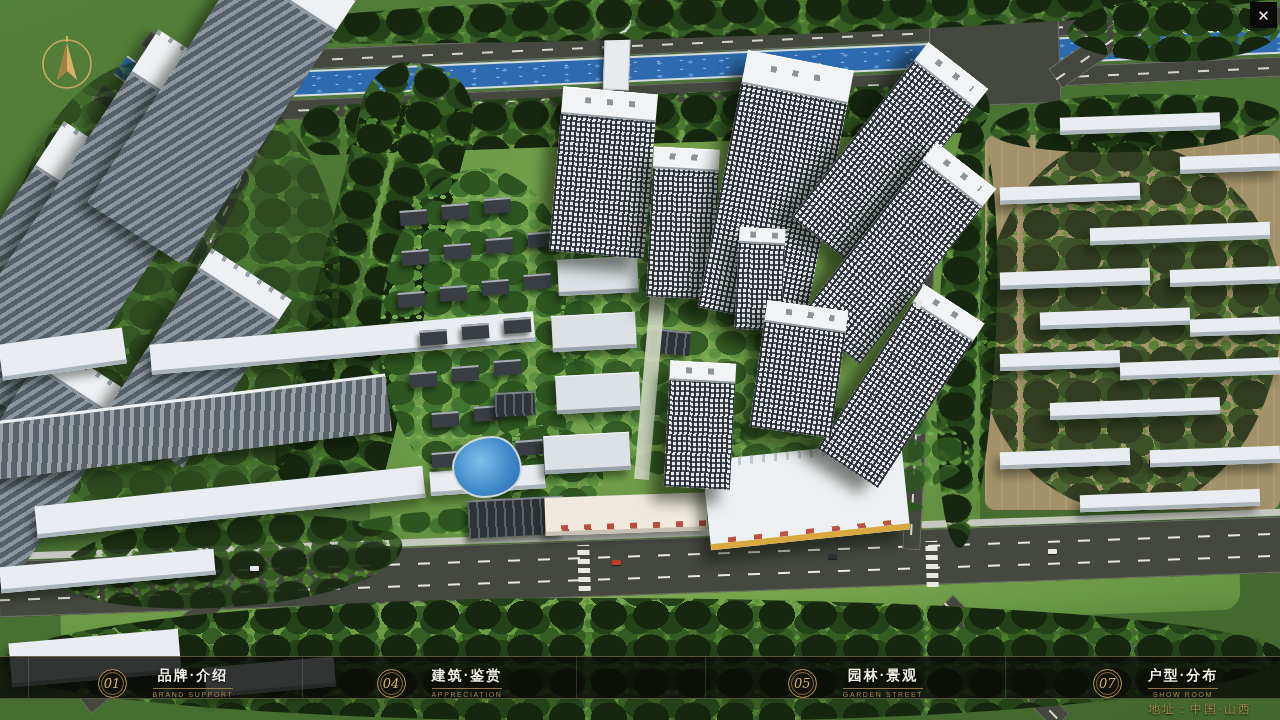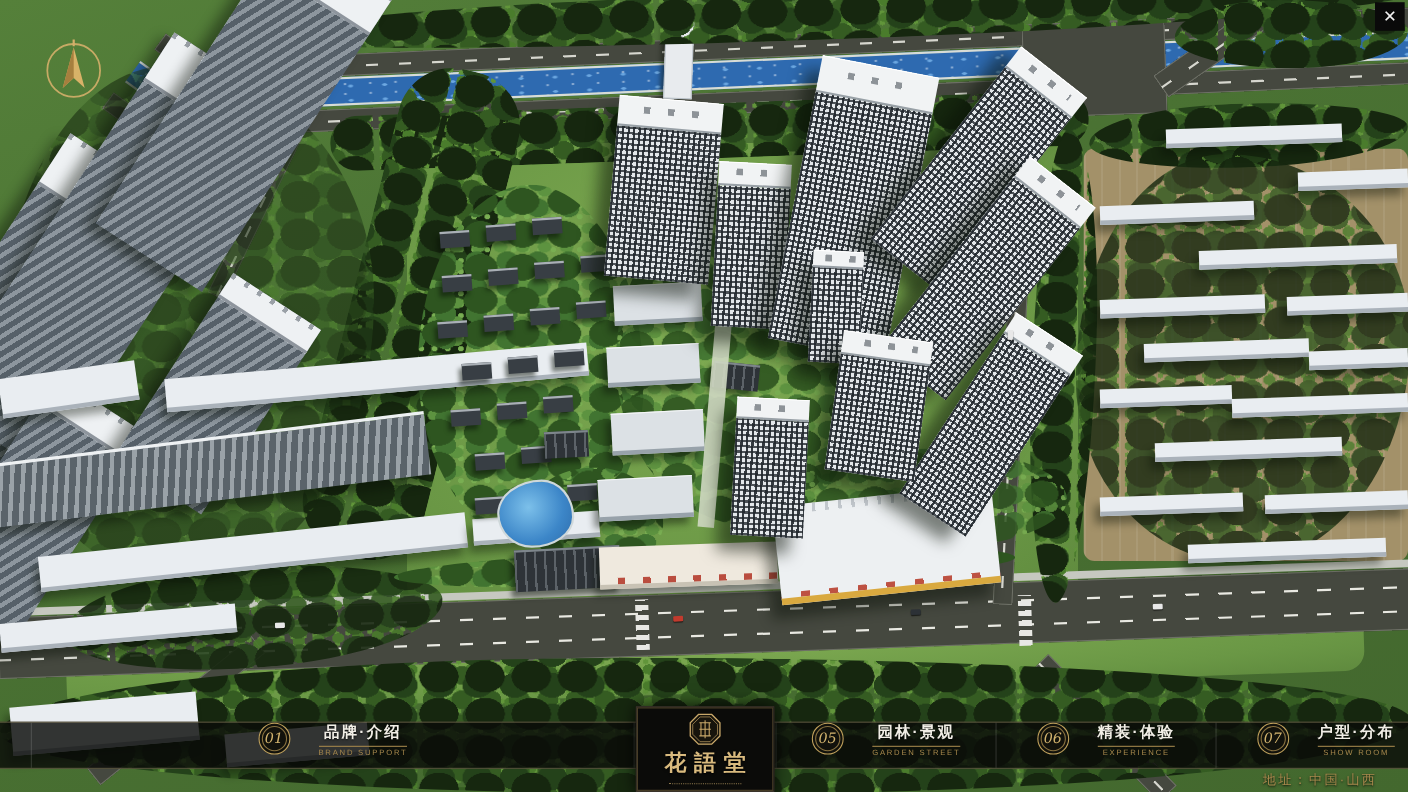--- a/index.html
+++ b/index.html
@@ -71,21 +71,21 @@
 
   
   #compass{z-index:40;}
   #close-btn{position:absolute;top:2px;right:3px;width:27px;height:26px;z-index:60;background:#0a0a0a;
     border:none;color:#f2f2f2;font-size:15px;line-height:1;cursor:pointer;font-family:"Liberation Sans",sans-serif;}
   #bottom-bar{position:absolute;left:0;right:0;top:656px;height:43px;z-index:50;
     background:rgba(10,11,9,.82);border-top:1px solid rgba(185,170,125,.45);border-bottom:1px solid rgba(185,170,125,.4);}
   .nav-group{position:absolute;top:0;bottom:0;display:flex;}
   #nav-left{left:28px;width:549px;}
   #nav-right{left:705px;width:601px;}
-  .nav-item{flex:1;display:flex;align-items:flex-start;justify-content:center;gap:26px;
+  .nav-item{flex:1;display:flex;align-items:flex-end;justify-content:center;gap:26px;
     border-left:1px solid rgba(255,255,255,.14);cursor:pointer;}
   .nav-item:last-child{border-right:1px solid rgba(255,255,255,.14);}
   .badge{position:relative;width:29px;height:29px;border-radius:50%;border:1px solid #bfa05c;background:#12120c;
     display:flex;align-items:center;justify-content:center;flex:0 0 auto;}
   .badge::after{content:"";position:absolute;inset:2px;border:1px solid #8a7340;border-radius:50%;}
   .badge span{font-family:"DejaVu Serif",serif;font-style:italic;font-size:13px;color:#d2b36e;}
   .nav-text{display:flex;flex-direction:column;align-items:center;}
   .nav-zh{color:#f1eee6;font-weight:700;font-size:14px;letter-spacing:2px;white-space:nowrap;
     text-shadow:0 1px 2px rgba(0,0,0,.8);}
   .nav-en{color:#a8894d;font-size:7px;letter-spacing:1.6px;white-space:nowrap;margin-top:3px;padding-top:2px;
@@ -263,64 +263,48 @@
     <div id="nav-left" class="nav-group">
       <div class="nav-item">
         <div class="badge">
             <span>01</span>
           </div>
         <div class="nav-text">
           <span class="nav-zh">品牌·介绍</span>
           <span class="nav-en">BRAND SUPPORT</span>
         </div>
       </div>
+      <div class="nav-item">
+        <div class="badge">
+            <span>04</span>
+          </div>
+        <div class="nav-text">
+          <span class="nav-zh">建筑·鉴赏</span>
+          <span class="nav-en">APPRECIATION</span>
+        </div>
+      </div>
     </div>
 
     <div id="nav-right" class="nav-group">
       <div class="nav-item">
         <div class="badge">
             <span>05</span>
           </div>
         <div class="nav-text">
           <span class="nav-zh">园林·景观</span>
           <span class="nav-en">GARDEN STREET</span>
         </div>
       </div>
       <div class="nav-item">
         <div class="badge">
-            <span>06</span>
-          </div>
-        <div class="nav-text">
-          <span class="nav-zh">精装·体验</span>
-          <span class="nav-en">EXPERIENCE</span>
-        </div>
-      </div>
-      <div class="nav-item">
-        <div class="badge">
             <span>07</span>
           </div>
         <div class="nav-text">
           <span class="nav-zh">户型·分布</span>
           <span class="nav-en">SHOW ROOM</span>
         </div>
       </div>
     </div>
   </div>
 
-  <div id="logo-panel">
-    <svg width="30" height="30" viewBox="0 0 40 40">
-      <polygon points="12,2 28,2 38,12 38,28 28,38 12,38 2,28 2,12" fill="#17140c" stroke="#c9a86a" stroke-width="1.6"></polygon>
-      <polygon points="14,5 26,5 35,14 35,26 26,35 14,35 5,26 5,14" fill="none" stroke="#c9a86a" stroke-width="0.8"></polygon>
-      <g stroke="#c9a86a" stroke-width="1.3">
-        <line x1="13" y1="12" x2="27" y2="12"></line>
-          <line x1="13" y1="20" x2="27" y2="20"></line>
-        <line x1="13" y1="28" x2="27" y2="28"></line>
-          <line x1="15" y1="12" x2="15" y2="28"></line>
-        <line x1="20" y1="9" x2="20" y2="31"></line>
-          <line x1="25" y1="12" x2="25" y2="28"></line>
-      </g>
-    </svg>
-    <div id="logo-title">花語堂</div>
-    <div id="logo-sub"></div>
-  </div>
 
   <div id="address">地址：中国·山西</div>
 </div>
 
 </body></html>

